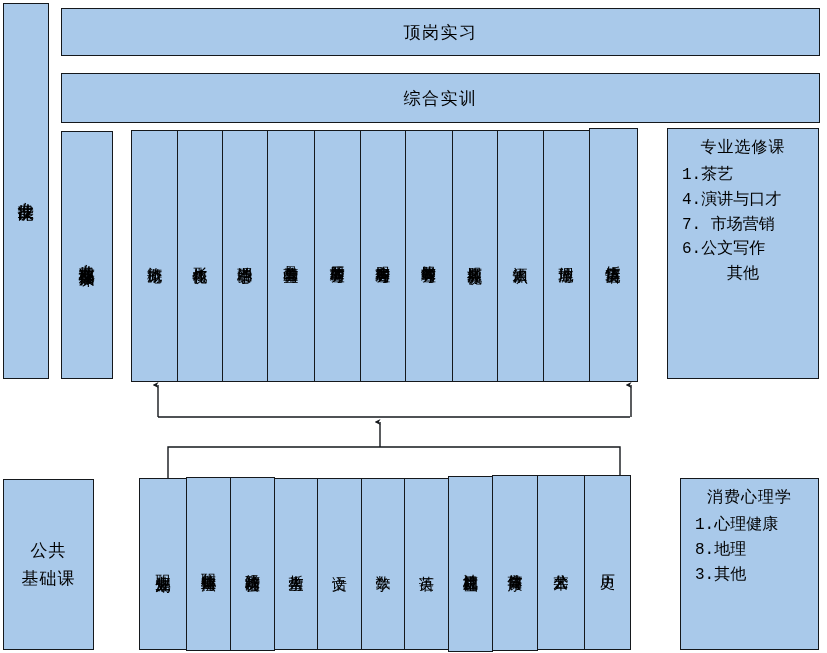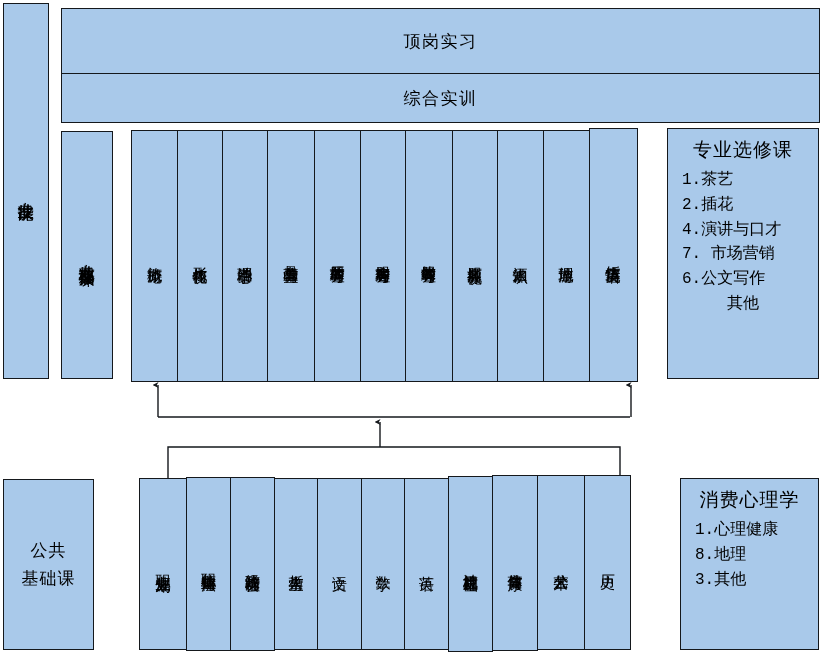--- a/index.html
+++ b/index.html
@@ -52,21 +52,21 @@
   
   .listbox {
     position: absolute;
     box-sizing: border-box;
     background: #a9c9ea;
     border: 1.6px solid #15181c;
     padding: 8px 0 0 0;
   }
   .listbox .list-title {
     text-align: center;
-    font-size: 19px;
+    font-size: 16px;
     letter-spacing: 1px;
     margin-bottom: 5px;
   }
   .listbox .list-item {
     font-size: 16px;
     padding-left: 14px;
     line-height: 1.55;
     white-space: nowrap;
     font-family: Liberation Mono, monospace;
   }
@@ -90,21 +90,21 @@
     width: 827px;
     height: 653px;
     pointer-events: none;
   }
 </style>
 </head>
 <body>
 
 <div id="canvas">
 
-  <div class="box banner" style="left:61px; top:8px; width:759px; height:66px;">
+  <div class="box banner" style="left:61px; top:8px; width:759px; height:48px;">
     <span class="banner-label">顶岗实习</span>
   </div>
 
   <div class="box banner" style="left:61px; top:73px; width:759px; height:50px;">
     <span class="banner-label">综合实训</span>
   </div>
 
   <div class="box" style="left:3px; top:3px; width:46px; height:376px;">
     <span class="vtext">专业技能课</span>
   </div>
@@ -145,21 +145,20 @@
       <span class="vtext-sm">旅游地理</span>
     </div>
     <div class="box" style="left:457.5px; top:-2px; width:49px; height:254px;">
       <span class="vtext-sm">饭店情境英语</span>
     </div>
   </div>
 
   <div class="listbox" style="left:667px; top:128px; width:152px; height:251px;">
     <div class="list-title">专业选修课</div>
     <div class="list-item">1.茶艺</div>
-    <div class="list-item">2.插花</div>
     <div class="list-item">4.演讲与口才</div>
     <div class="list-item">7. 市场营销</div>
     <div class="list-item">6.公文写作</div>
     <div class="list-item centered">其他</div>
   </div>
 
   <svg class="arrows" viewBox="0 0 827 653" xmlns="http://www.w3.org/2000/svg">
     <defs>
       <marker id="arrowhead" markerWidth="7" markerHeight="7" refX="3" refY="5.4" orient="auto" markerUnits="userSpaceOnUse">
         <path d="M0,6 L3,0 L6,6 L3,4.2 Z" fill="#15181c"></path>

